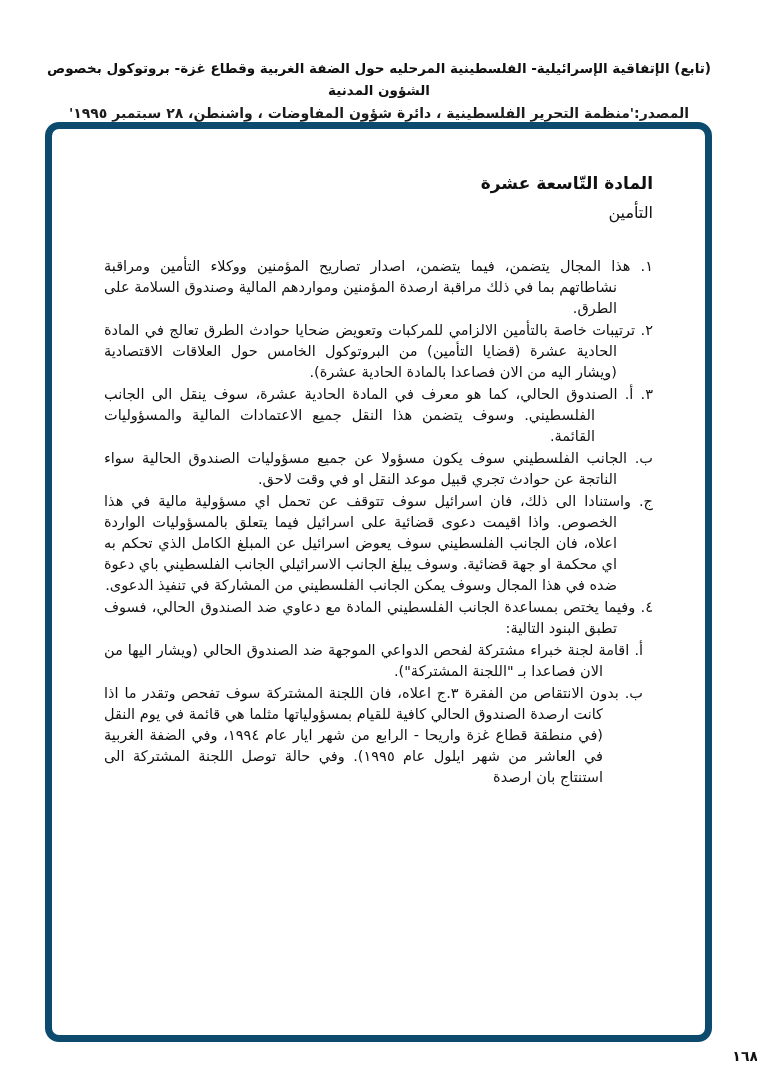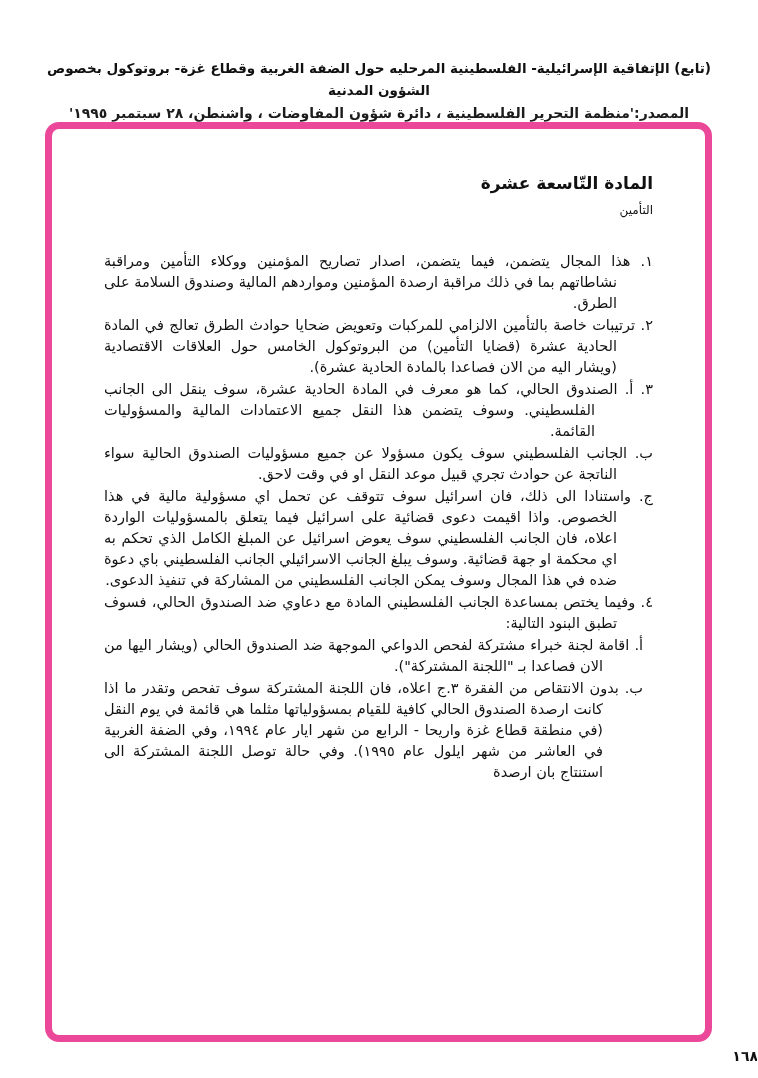--- a/index.html
+++ b/index.html
@@ -36,39 +36,39 @@
     color: #1c1c1c;
   }
 
   
   .frame {
     position: absolute;
     top: 122px;
     left: 45px;
     width: 667px;
     height: 920px;
-    border: 7px solid #ec4899;
+    border: 7px solid #0c4a6e;
     border-radius: 14px;
     background: #ffffff;
   }
   .frame-content {
     position: absolute;
     top: 0; left: 0; right: 0; bottom: 0;
     padding: 38px 52px 0 52px;
   }
 
   .article-title {
     font-size: 17px;
     font-weight: bold;
     margin-top: 6px;
     margin-bottom: 10px;
     text-align: right;
   }
   .article-subtitle {
-    font-size: 12px;
+    font-size: 16px;
     font-weight: normal;
     margin-bottom: 34px;
     text-align: right;
   }
 
   .paragraphs { font-size: 14.5px; line-height: 21px; }
   .para {
     text-align: justify;
     text-align-last: right;
     padding-right: 36px;

